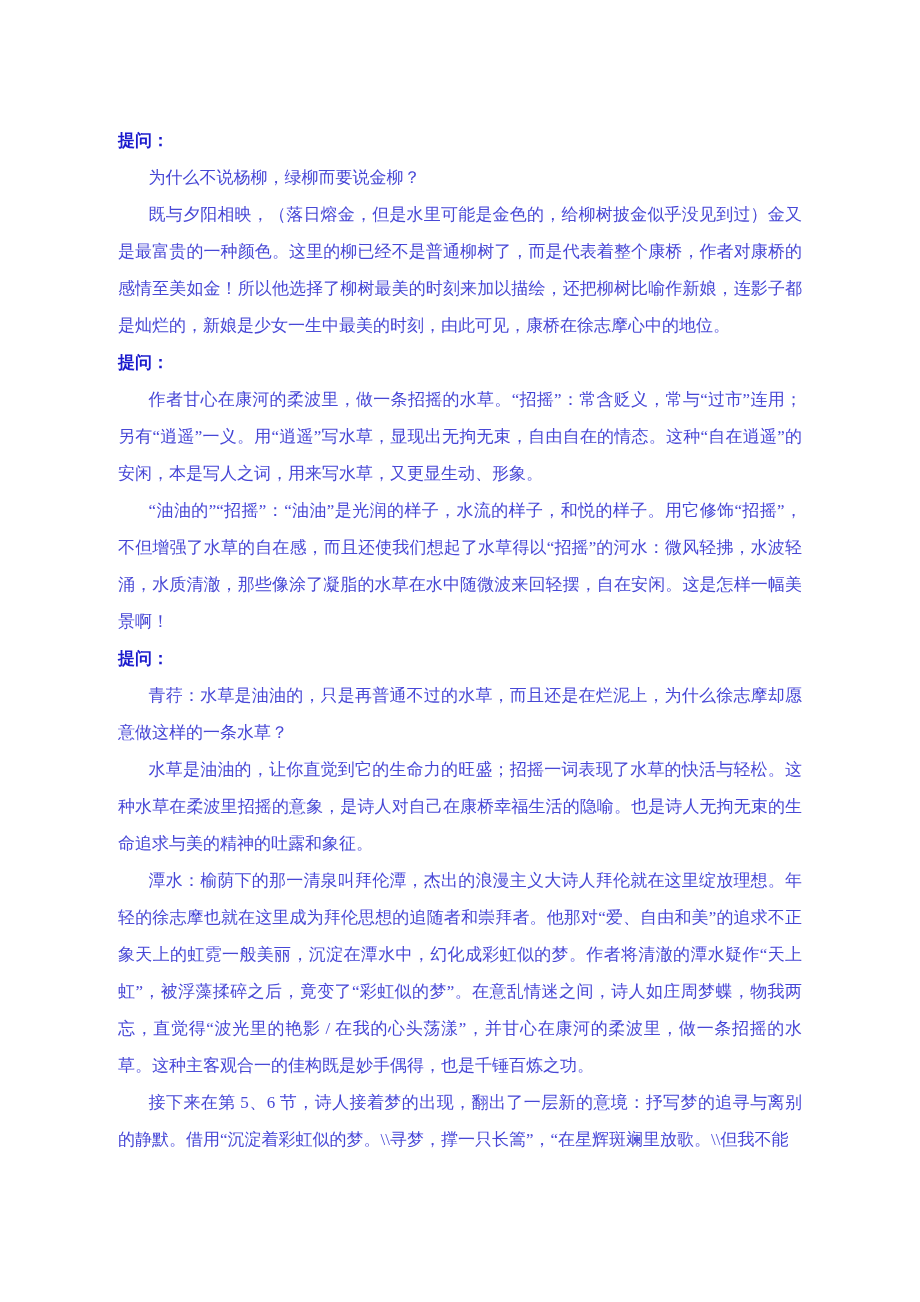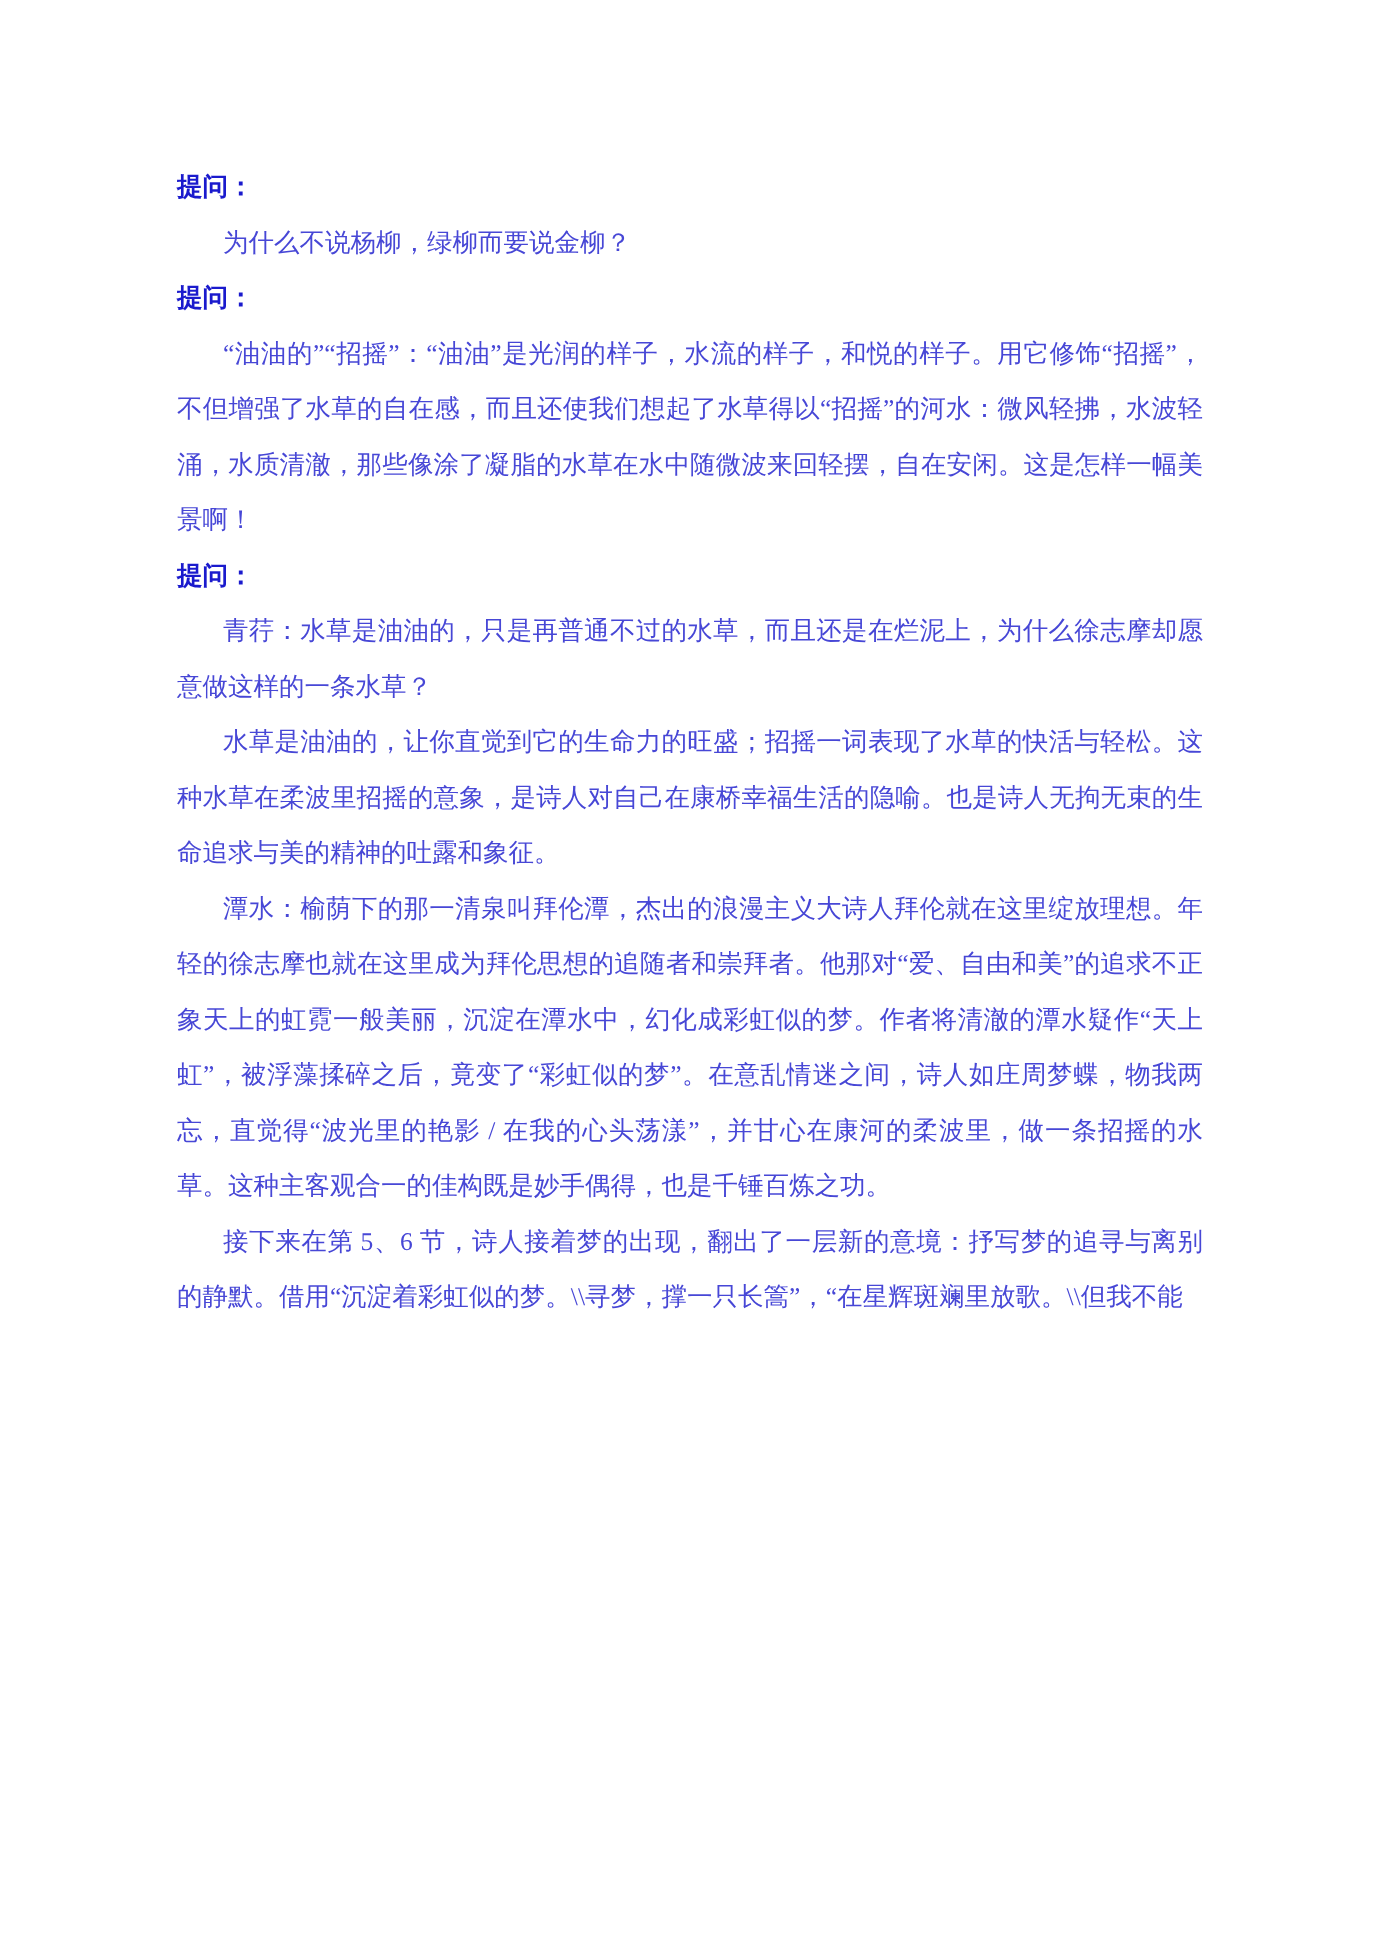--- a/index.html
+++ b/index.html
@@ -10,21 +10,21 @@
   body {
     width: 920px;
     height: 1302px;
     position: relative;
     font-family: "Liberation Serif", "DejaVu Serif", serif;
     overflow: hidden;
   }
   .doc {
     position: absolute;
     left: 118px;
-    top: 106px;
+    top: 122px;
     width: 684px;
   }
   .doc p {
     margin: 0;
     padding: 0;
     font-size: 17px;
     line-height: 37px;
     text-align: justify;
     text-justify: inter-ideograph;
     color: var(--body-color, #4747d6);
@@ -41,20 +41,22 @@
     font-weight: bold;
     color: var(--header-color, #1a1acd);
   }
 </style>
 </head>
 <body style="background: rgb(255, 255, 255);">
 
 <div class="doc">
   <p class="q-header">提问：</p>
   <p>为什么不说杨柳，绿柳而要说金柳？</p>
+  <p>既与夕阳相映，（落日熔金，但是水里可能是金色的，给柳树披金似乎没见到过）金又是最富贵的一种颜色。这里的柳已经不是普通柳树了，而是代表着整个康桥，作者对康桥的感情至美如金！所以他选择了柳树最美的时刻来加以描绘，还把柳树比喻作新娘，连影子都是灿烂的，新娘是少女一生中最美的时刻，由此可见，康桥在徐志摩心中的地位。</p>
   <p class="q-header">提问：</p>
+  <p>作者甘心在康河的柔波里，做一条招摇的水草。“招摇”：常含贬义，常与“过市”连用；另有“逍遥”一义。用“逍遥”写水草，显现出无拘无束，自由自在的情态。这种“自在逍遥”的安闲，本是写人之词，用来写水草，又更显生动、形象。</p>
   <p>“油油的”“招摇”：“油油”是光润的样子，水流的样子，和悦的样子。用它修饰“招摇”，不但增强了水草的自在感，而且还使我们想起了水草得以“招摇”的河水：微风轻拂，水波轻涌，水质清澈，那些像涂了凝脂的水草在水中随微波来回轻摆，自在安闲。这是怎样一幅美景啊！</p>
   <p class="q-header">提问：</p>
   <p>青荇：水草是油油的，只是再普通不过的水草，而且还是在烂泥上，为什么徐志摩却愿意做这样的一条水草？</p>
   <p>水草是油油的，让你直觉到它的生命力的旺盛；招摇一词表现了水草的快活与轻松。这种水草在柔波里招摇的意象，是诗人对自己在康桥幸福生活的隐喻。也是诗人无拘无束的生命追求与美的精神的吐露和象征。</p>
   <p>潭水：榆荫下的那一清泉叫拜伦潭，杰出的浪漫主义大诗人拜伦就在这里绽放理想。年轻的徐志摩也就在这里成为拜伦思想的追随者和崇拜者。他那对“爱、自由和美”的追求不正象天上的虹霓一般美丽，沉淀在潭水中，幻化成彩虹似的梦。作者将清澈的潭水疑作“天上虹”，被浮藻揉碎之后，竟变了“彩虹似的梦”。在意乱情迷之间，诗人如庄周梦蝶，物我两忘，直觉得“波光里的艳影 / 在我的心头荡漾”，并甘心在康河的柔波里，做一条招摇的水草。这种主客观合一的佳构既是妙手偶得，也是千锤百炼之功。</p>
   <p>接下来在第 5、6 节，诗人接着梦的出现，翻出了一层新的意境：抒写梦的追寻与离别的静默。借用“沉淀着彩虹似的梦。\\寻梦，撑一只长篙”，“在星辉斑斓里放歌。\\但我不能</p>
 </div>
 
 </body></html>

